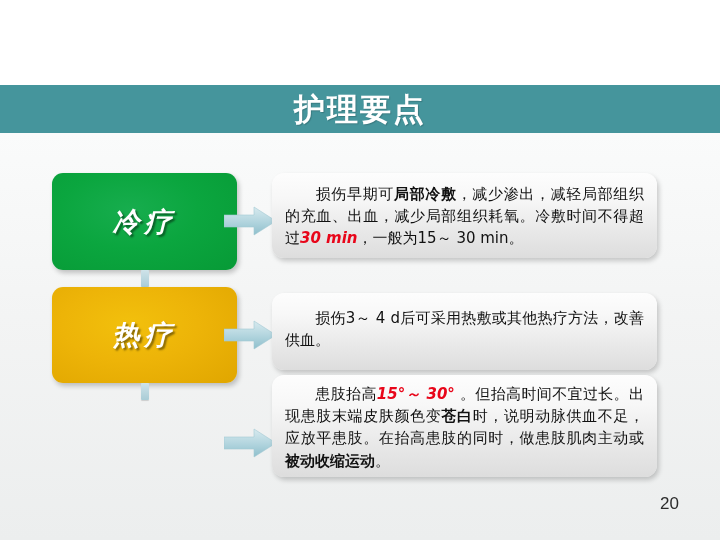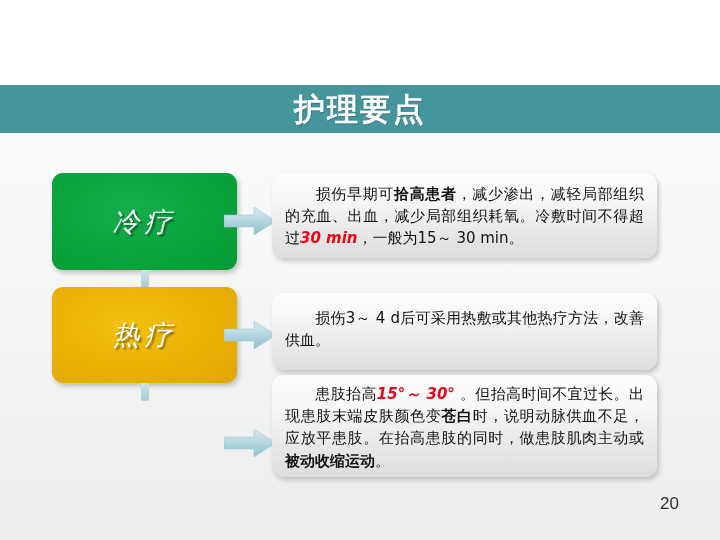--- a/index.html
+++ b/index.html
@@ -59,21 +59,21 @@
     left: 52px;
     width: 185px;
     border-radius: 11px;
     display: flex;
     align-items: center;
     justify-content: center;
     box-shadow: 2px 3px 5px rgba(0,0,0,0.22);
   }
   .label-box .label-text {
     color: #ffffff;
-    font-weight: normal;
+    font-weight: bold;
     font-size: 27px;
     letter-spacing: 5px;
     font-style: italic;
     text-shadow: 2px 2px 2px rgba(0,0,0,0.45);
     font-family: "DejaVu Sans", "Liberation Sans", sans-serif;
   }
 
   #box-cold {
     top: 173px;
     height: 97px;
@@ -174,21 +174,21 @@
       <linearGradient id="agrad1" x1="0" y1="0" x2="0" y2="1">
         <stop offset="0%" stop-color="#d8eaef"></stop>
         <stop offset="50%" stop-color="#b4d6df"></stop>
         <stop offset="100%" stop-color="#8fbfcc"></stop>
       </linearGradient>
     </defs>
     <polygon points="0,9 30,9 30,1 52,15 30,29 30,21 0,21" fill="url(#agrad1)" stroke="#a3c9d4" stroke-width="0.6"></polygon>
   </svg>
 
   <div class="text-box" id="textbox-1">
-    <div class="body"><span class="indent"></span><span>损伤早期可</span><b>拾高患者</b><span>，减少渗出，减轻局部组织的充血、出血，减少局部组织耗氧。冷敷时间不得超过</span><span class="red">30 min</span><span>，一般为15～ 30 min。</span></div>
+    <div class="body"><span class="indent"></span><span>损伤早期可</span><b>局部冷敷</b><span>，减少渗出，减轻局部组织的充血、出血，减少局部组织耗氧。冷敷时间不得超过</span><span class="red">30 min</span><span>，一般为15～ 30 min。</span></div>
   </div>
 
   <div class="label-box" id="box-heat">
     <span class="label-text">热疗</span>
   </div>
 
   <div class="v-connector" id="connector-2"></div>
 
   <svg class="arrow" id="arrow-2" viewBox="0 0 52 30">
     <defs>

